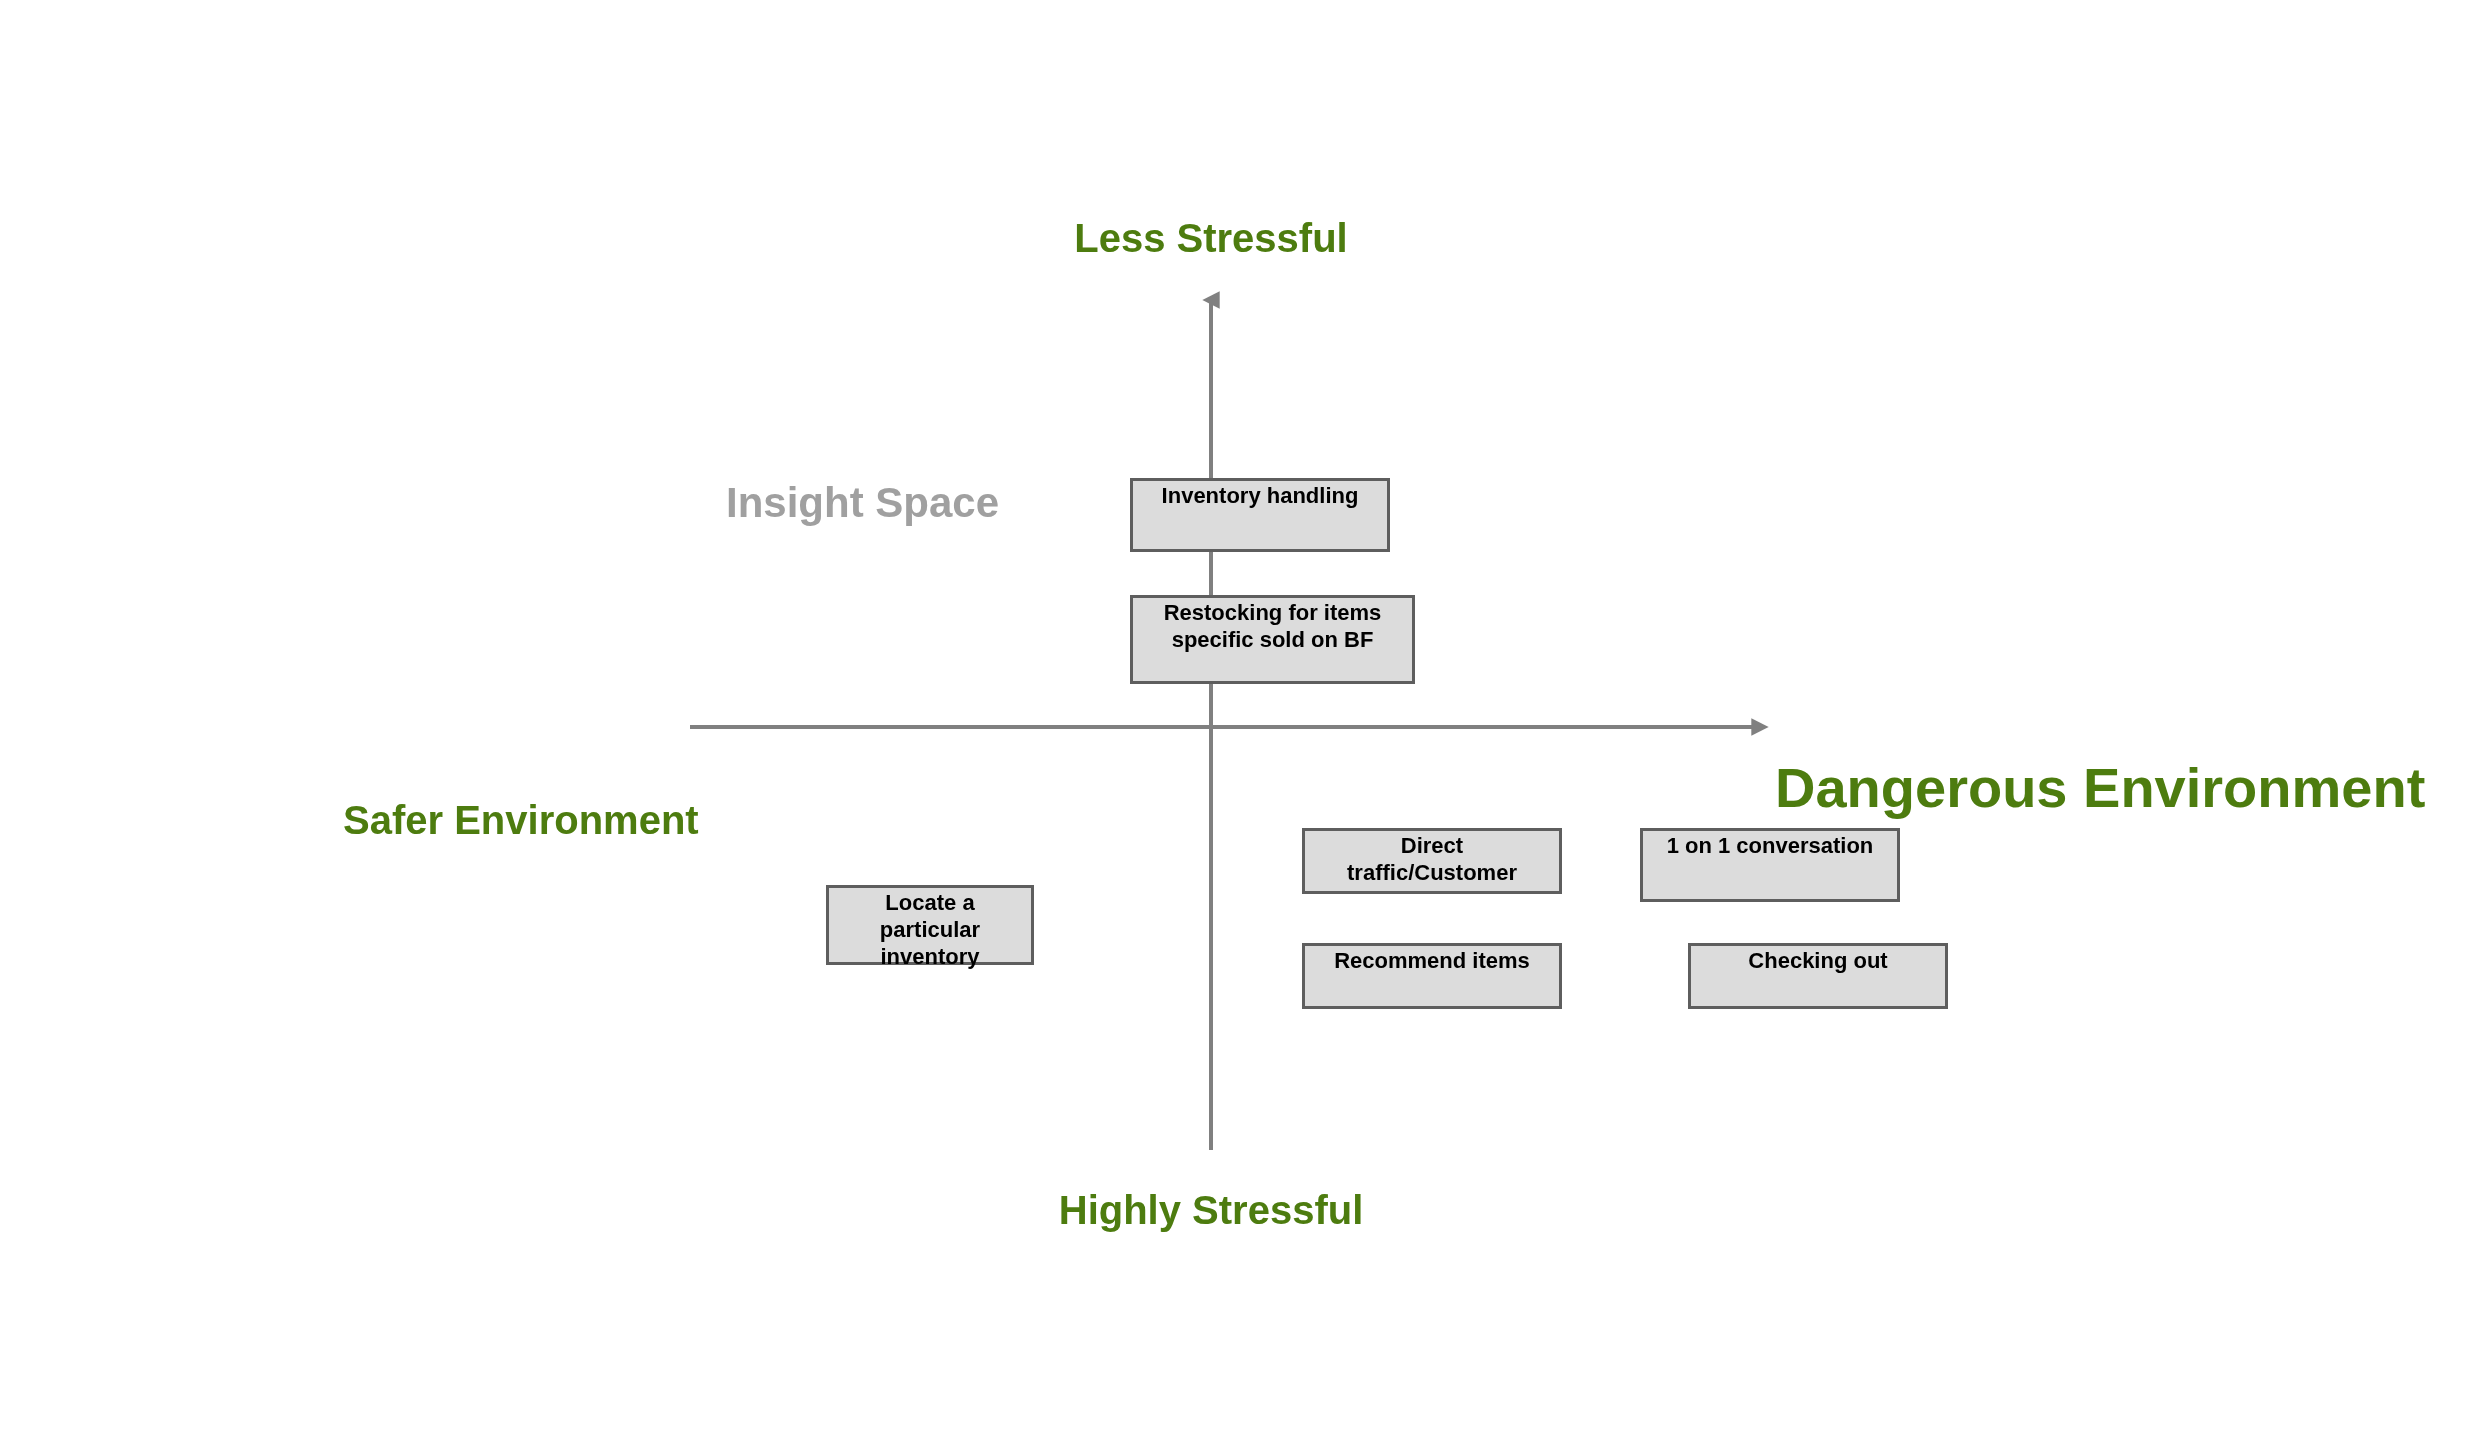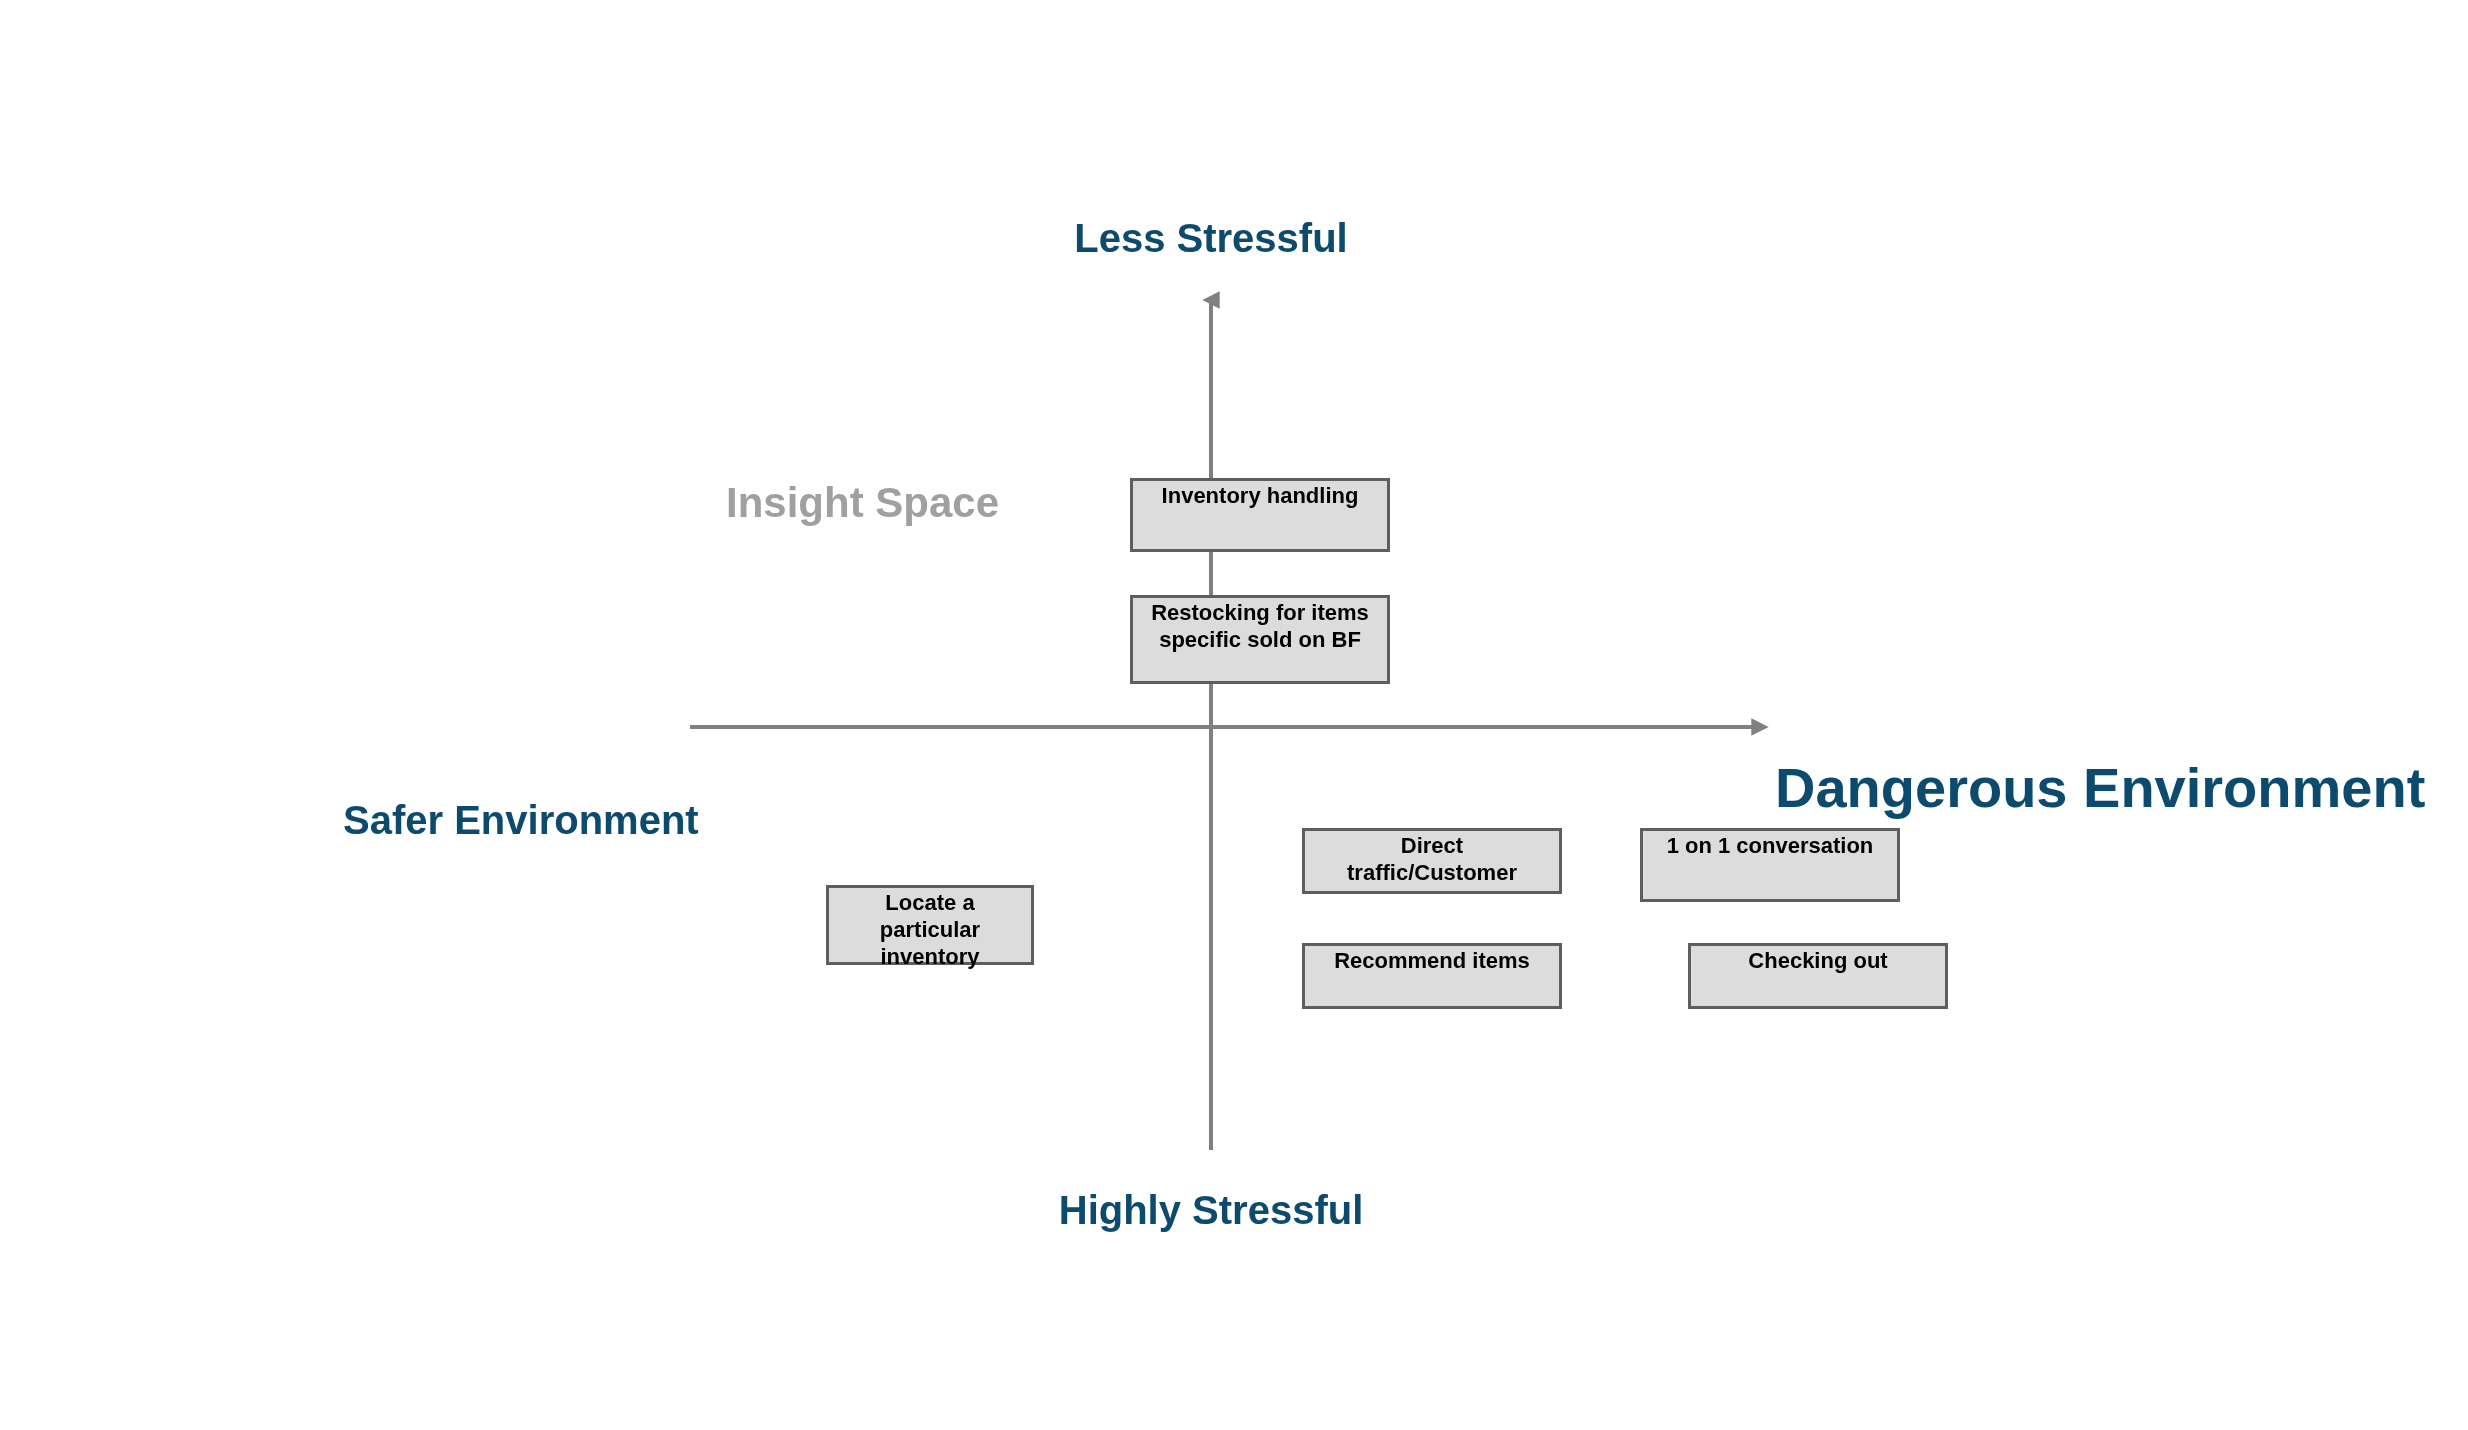--- a/index.html
+++ b/index.html
@@ -26,21 +26,21 @@
     top: 0;
     width: 2468px;
     height: 1430px;
     pointer-events: none;
   }
 
   
   .pole-label {
     position: absolute;
     font-weight: bold;
-    color: #0c4a6e;
+    color: #4d7c0f;
     white-space: nowrap;
     line-height: 1;
   }
   .pole-top {
     left: 1211px;
     top: 218px;
     transform: translateX(-50%);
     font-size: 40px;
   }
   .pole-bottom {
@@ -119,21 +119,21 @@
   <div class="pole-label pole-right">Dangerous Environment</div>
 
   <div class="space-caption">Insight Space</div>
 
   <div id="nodes-layer">
       <div class="node" style="left: 1130px; top: 478px; width: 260px; height: 74px;">
         <div>
           <span>Inventory handling</span>
         </div>
       </div>
-      <div class="node" style="left: 1130px; top: 595px; width: 260px; height: 89px;">
+      <div class="node" style="left: 1130px; top: 595px; width: 285px; height: 89px;">
         <div>
           <span>Restocking for items</span>
           <span>specific sold on BF</span>
         </div>
       </div>
       <div class="node" style="left: 826px; top: 885px; width: 208px; height: 80px;">
         <div>
           <span>Locate a particular</span>
           <span>inventory</span>
         </div>

